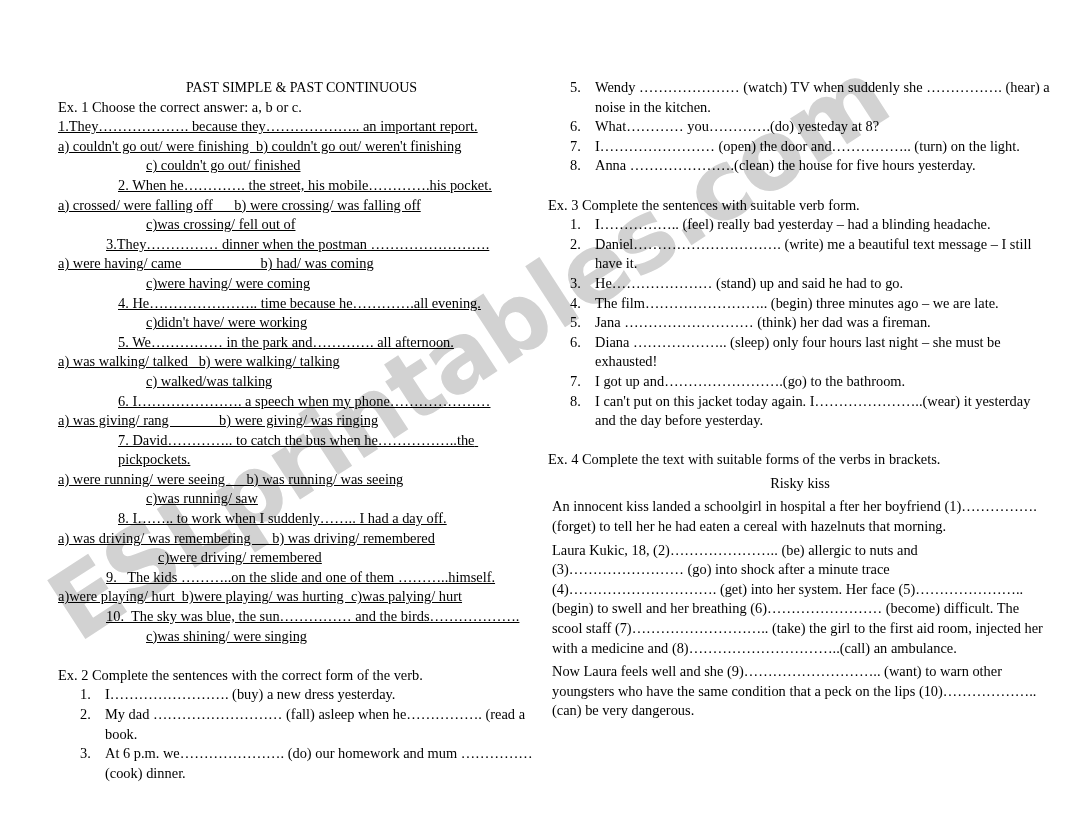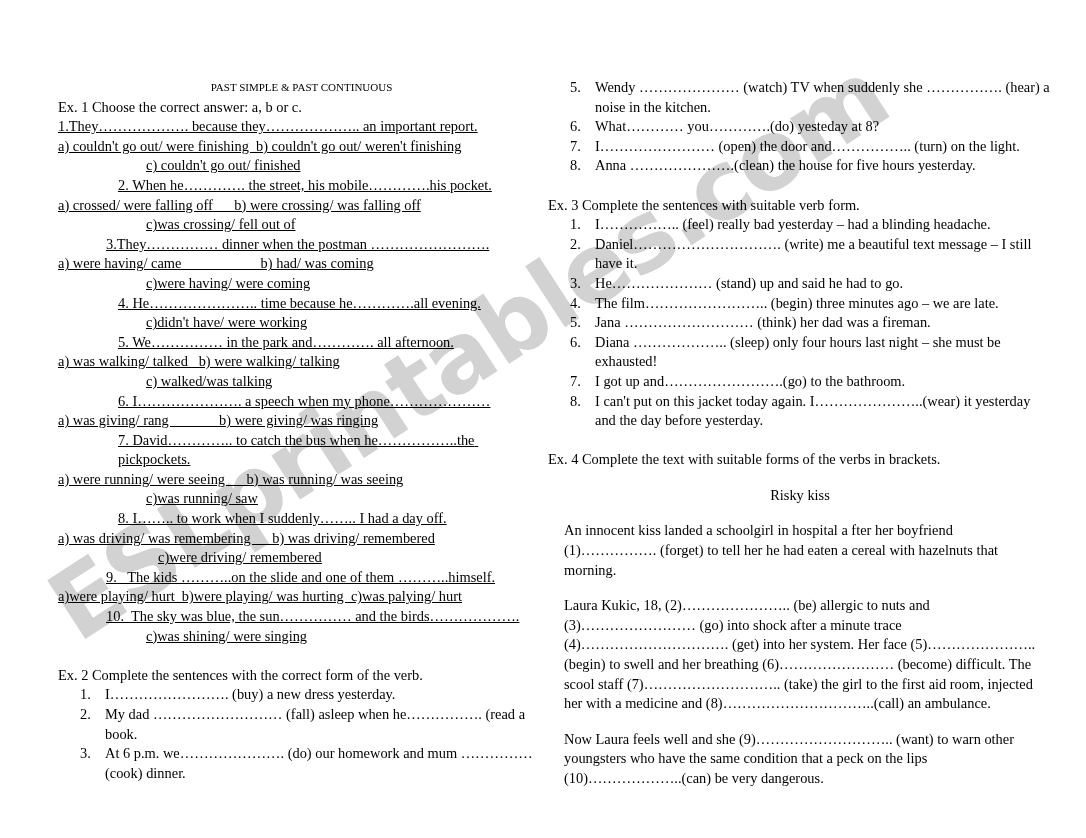--- a/index.html
+++ b/index.html
@@ -52,21 +52,21 @@
     width: 487px;
   }
   #col-right {
     left: 548px;
     width: 504px;
   }
 
   .doc-title {
     text-align: center;
     margin: 0 0 0 0;
-    font-size: 11px;
+    font-size: 14px;
     font-weight: normal;
     line-height: 19.6px;
   }
 
   .ex-heading {
     margin: 0;
   }
   .spacer-line {
     height: 19.6px;
   }
@@ -100,21 +100,21 @@
     width: 22px;
     text-align: left;
   }
   ol.num-list > li > .body {
     display: block;
     font-family: Liberation Serif, serif;
   }
 
   
   .para {
-    margin: 16px;
+    margin: 4px;
   }
   .para.centered {
     text-align: center;
   }
 </style>
 </head>
 <body>
 
 <div id="page">
 

